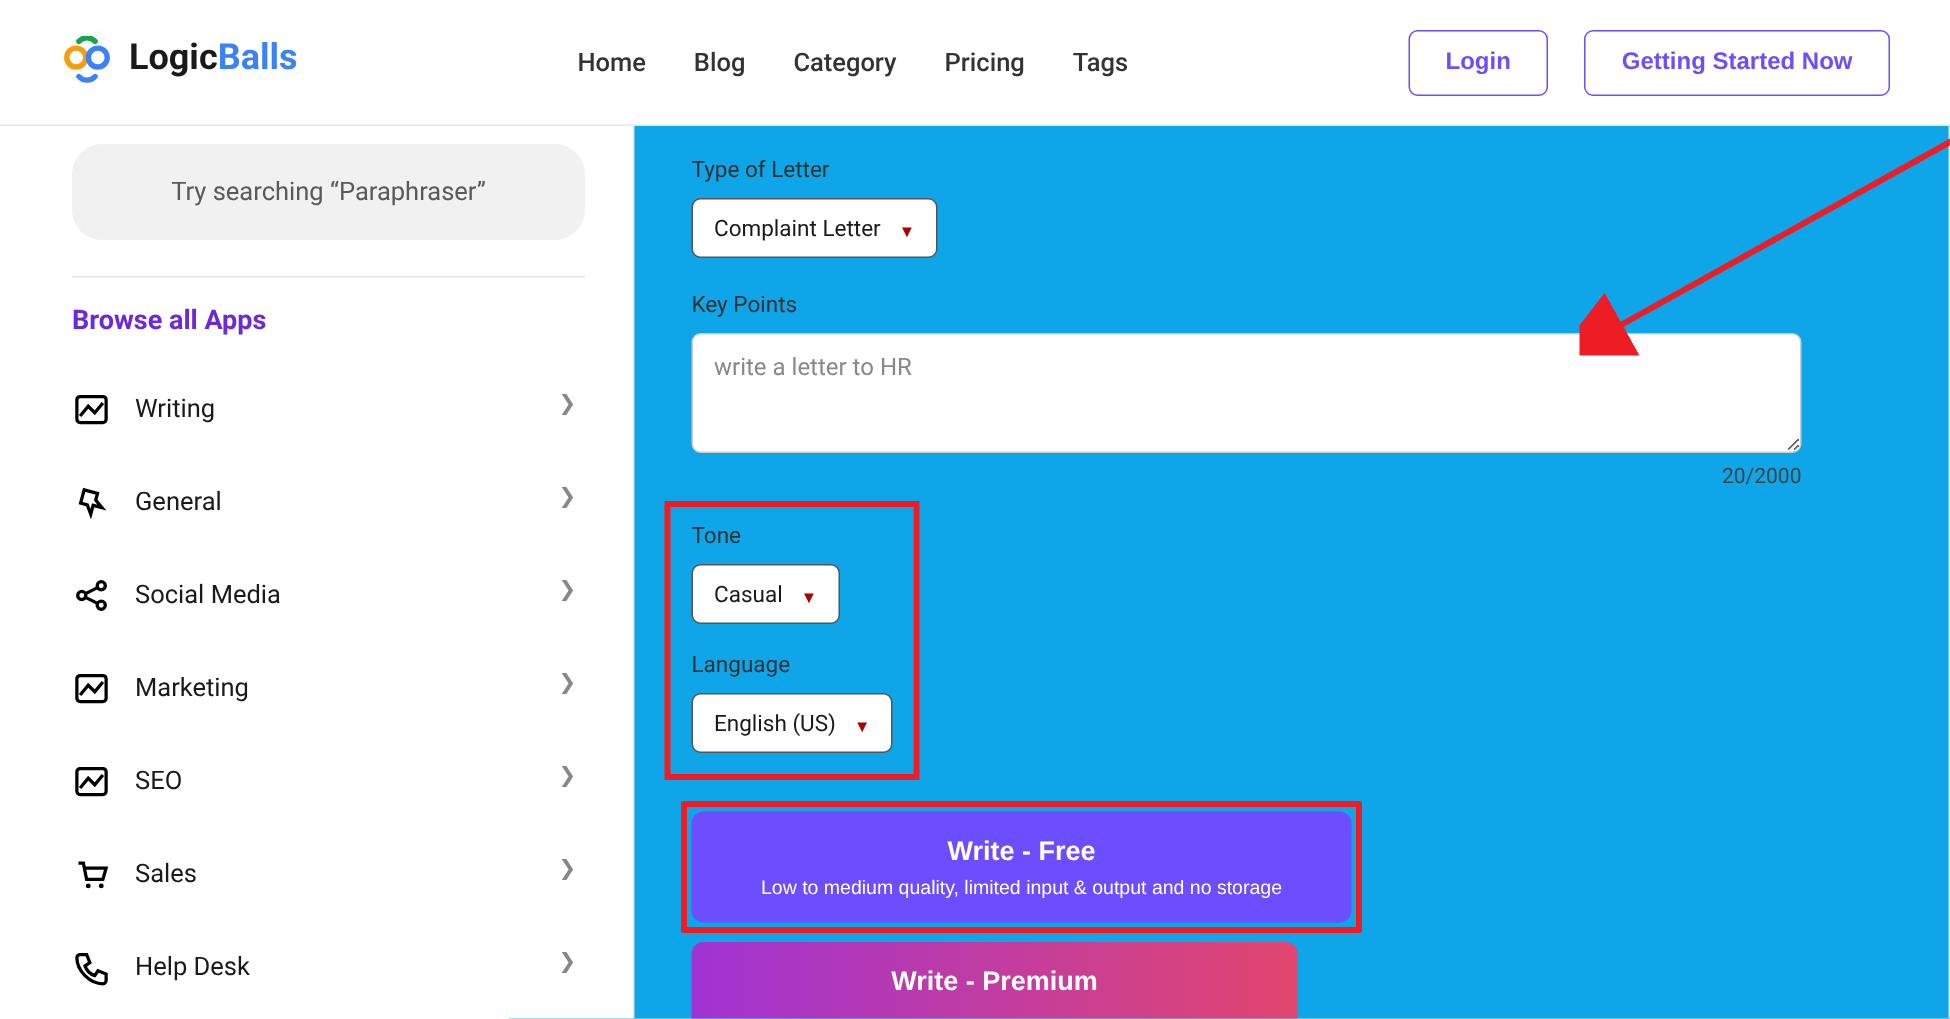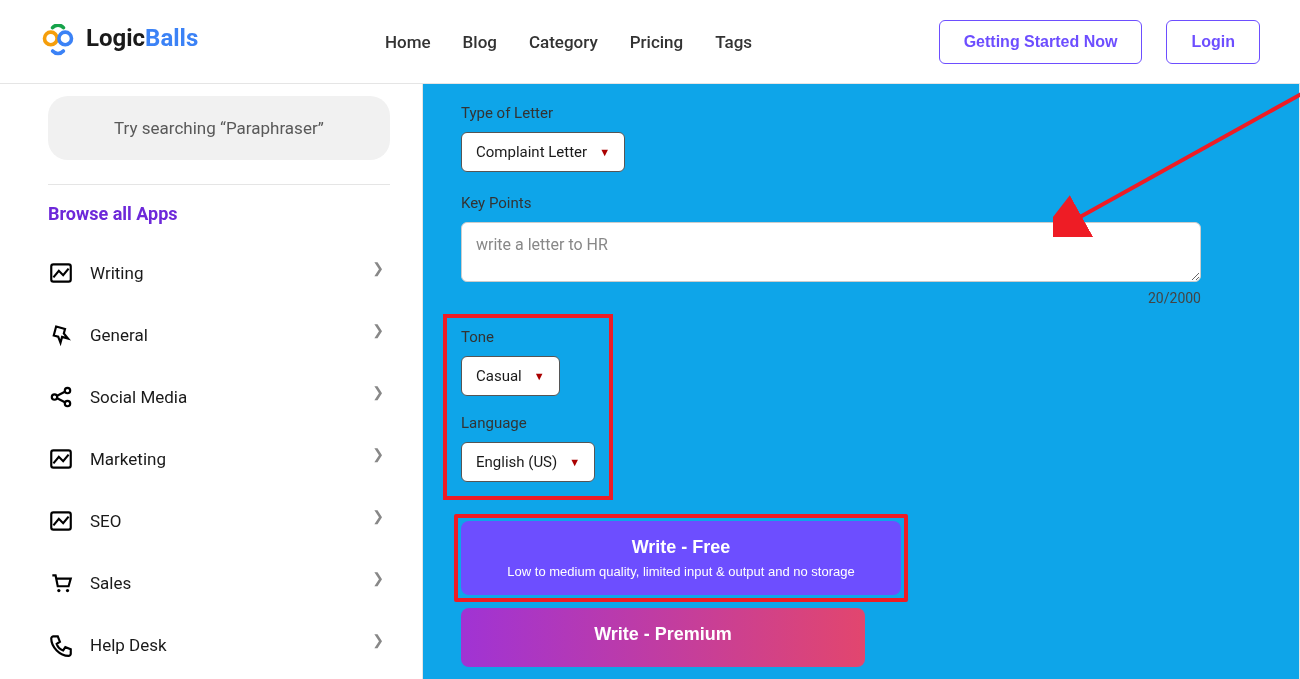--- a/index.html
+++ b/index.html
@@ -132,36 +132,36 @@
   }
   .field-group { margin-bottom: 22px; }
   .field-label {
     font-size: 15px;
     color: #333;
     margin-bottom: 10px;
     display: block;
   }
   .select {
     display: inline-flex;
-    align-items: center;
+    align-items: flex-end;
     gap: 12px;
     border: 1.5px solid #555;
     background: #fff;
     padding: 10px 14px;
     border-radius: 6px;
     font-size: 15px;
     cursor: pointer;
   }
   .select .caret {
     color: #a00;
     font-size: 11px;
   }
   .textarea {
     width: 740px;
-    height: 60px;
+    height: 80px;
     border: 1px solid #ccc;
     border-radius: 6px;
     background: #fff;
     padding: 12px 14px;
     font-size: 16px;
     color: #888;
     resize: both;
     font-family: inherit;
   }
   .char-count {
@@ -240,22 +240,22 @@
     </span>
   </div>
   <nav class="nav">
     <a>Home</a>
     <a>Blog</a>
     <a>Category</a>
     <a>Pricing</a>
     <a>Tags</a>
   </nav>
   <div class="header-actions">
+    <button class="btn-outline">Login</button>
     <button class="btn-outline">Getting Started Now</button>
-    <button class="btn-outline">Login</button>
   </div>
 </div>
 
 <div class="body">
 
   <aside class="sidebar">
     <div class="search-box">Try searching “Paraphraser”</div>
     <hr>
     <div class="browse-title">Browse all Apps</div>
 

